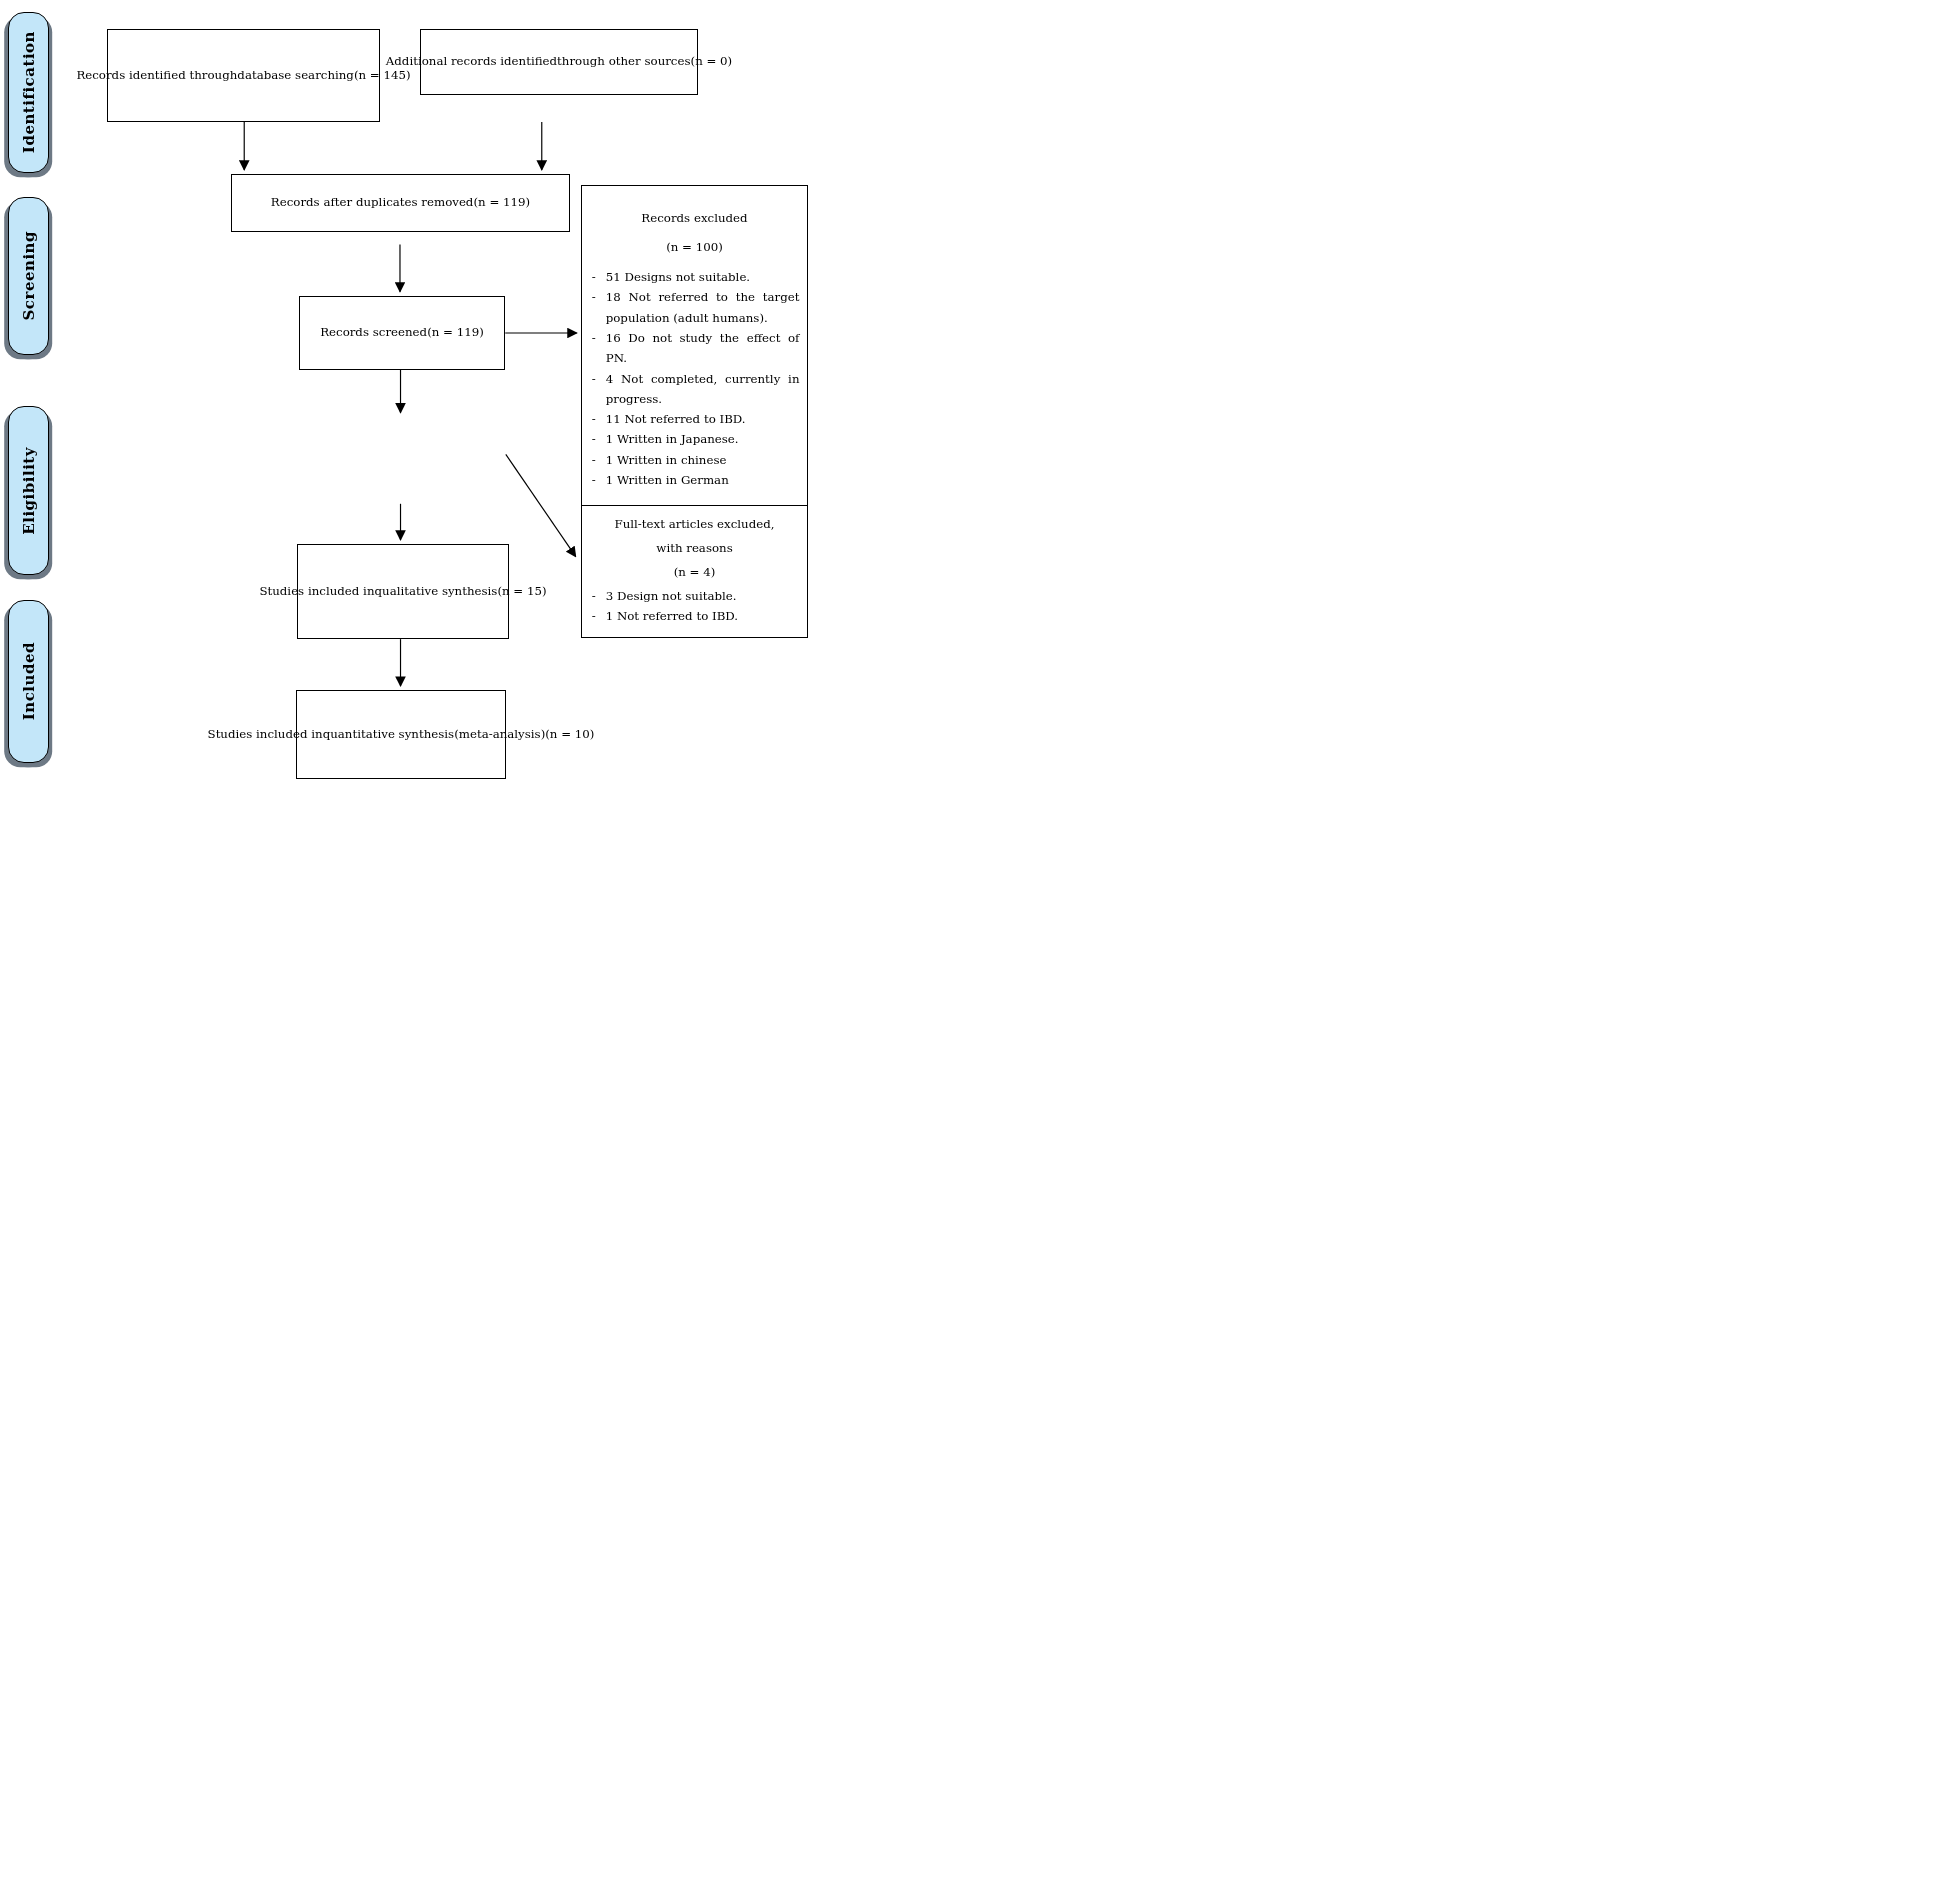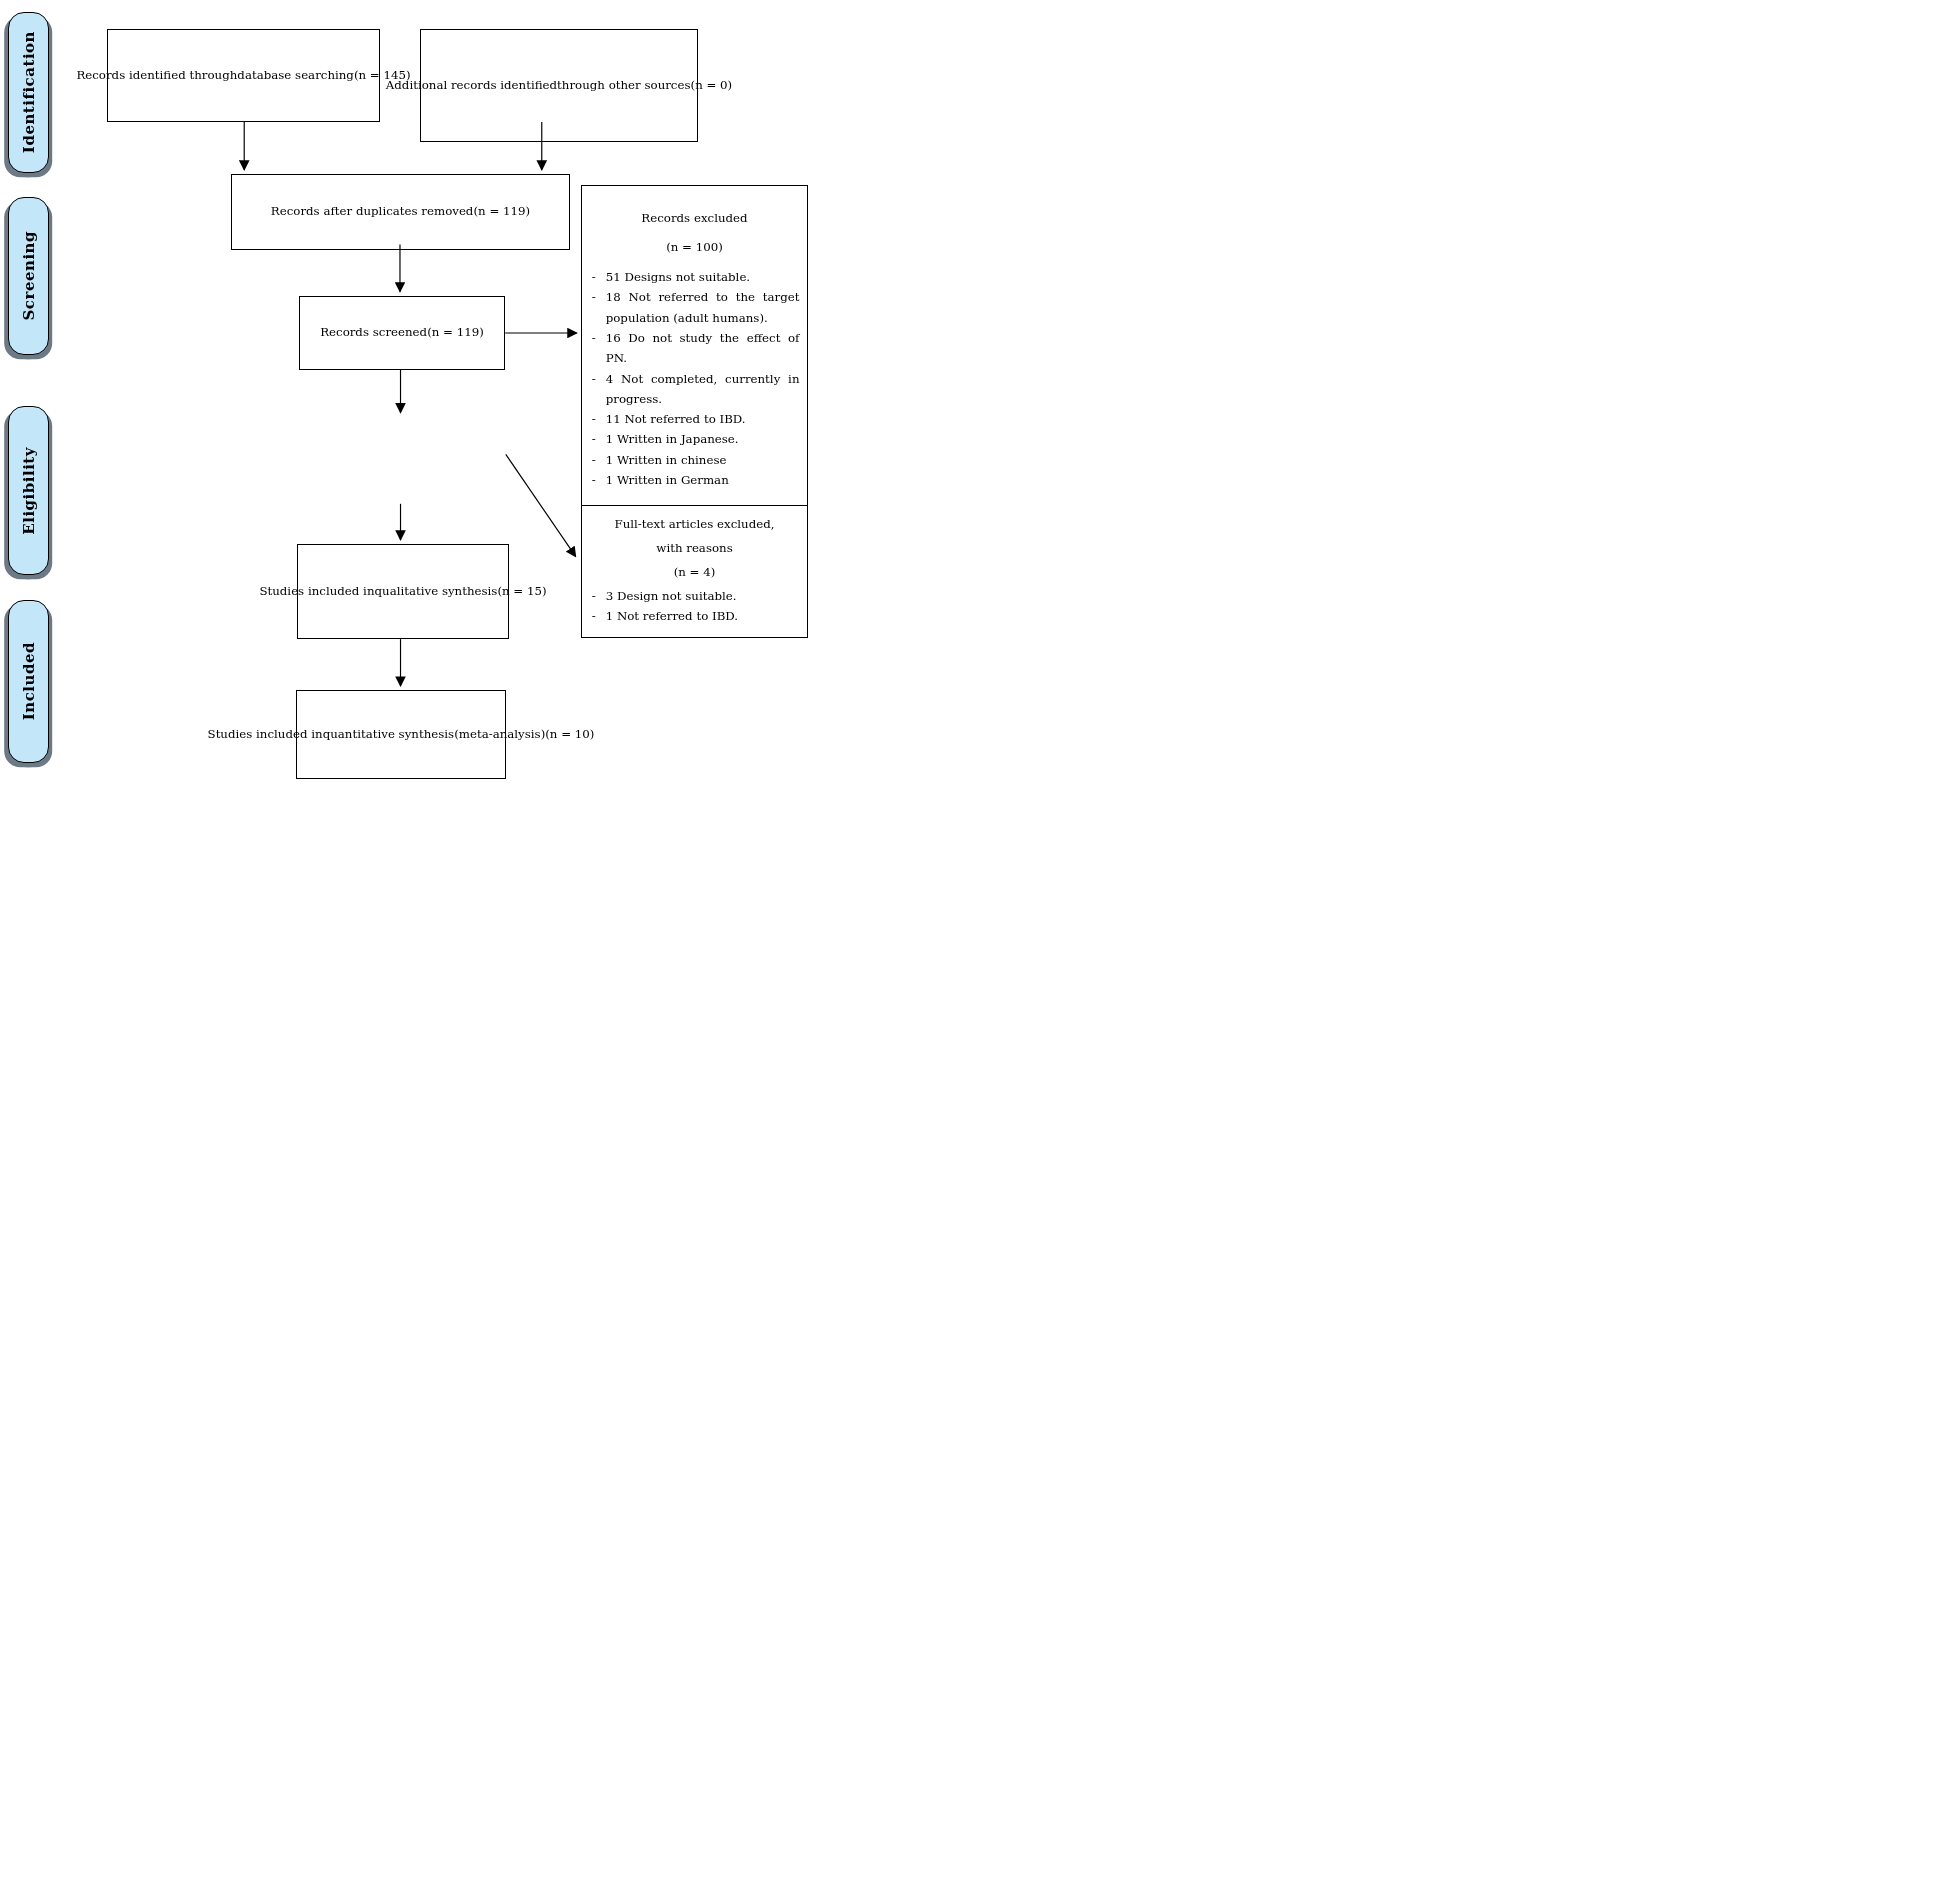--- a/index.html
+++ b/index.html
@@ -90,27 +90,27 @@
   <div class="stage" style="top:600px;height:161px;">
     <span class="stage-label">Included</span>
   </div>
 
   <div class="flow-box" style="left:107px;top:29px;width:273px;height:93px;">
     <div class="line">Records identified through</div>
     <div class="line">database searching</div>
     <div class="line">(n = 145)</div>
   </div>
 
-  <div class="flow-box" style="left:420px;top:29px;width:278px;height:113px;">
+  <div class="flow-box" style="left:420px;top:29px;width:278px;height:66px;">
     <div class="line">Additional records identified</div>
     <div class="line">through other sources</div>
     <div class="line">(n = 0)</div>
   </div>
 
-  <div class="flow-box" style="left:231px;top:174px;width:339px;height:76px;">
+  <div class="flow-box" style="left:231px;top:174px;width:339px;height:58px;">
     <div class="line">Records after duplicates removed</div>
     <div class="line">(n = 119)</div>
   </div>
 
   <div class="flow-box" style="left:299px;top:296px;width:206px;height:74px;">
     <div class="line">Records screened</div>
     <div class="line">(n = 119)</div>
   </div>
 
 

